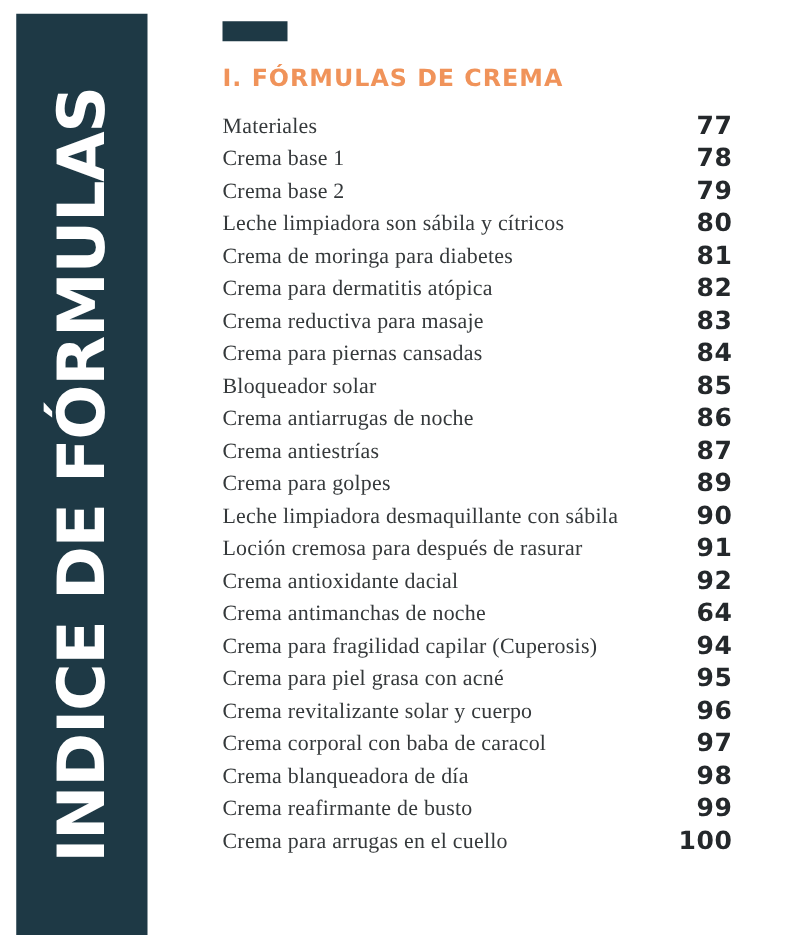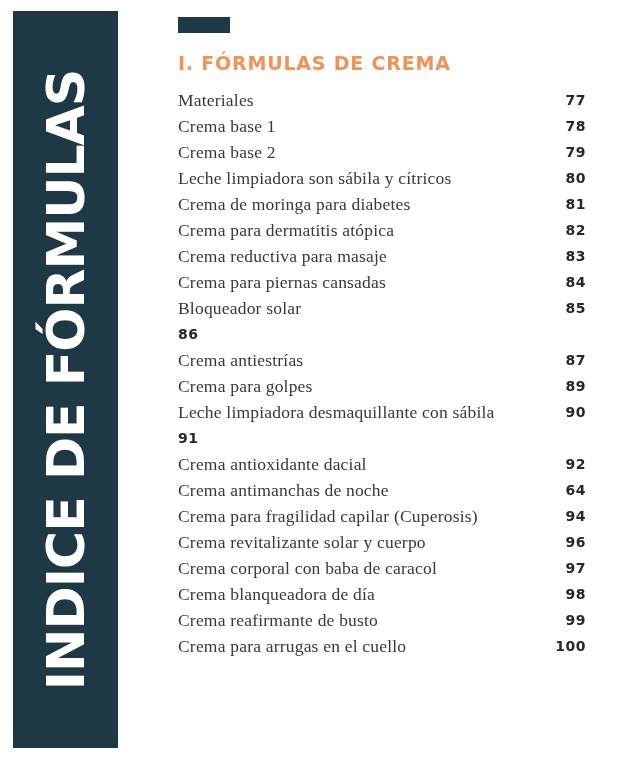--- a/index.html
+++ b/index.html
@@ -65,21 +65,21 @@
     font-family: "Liberation Serif", serif;
     font-weight: normal;
     font-size: 17.5px;
     letter-spacing: 0.2px;
     color: var(--ink, #35393b);
     white-space: nowrap;
   }
   .toc-page {
     font-family: "DejaVu Sans", sans-serif;
     font-weight: bold;
-    font-size: 14px;
+    font-size: 20px;
     letter-spacing: 0.5px;
     color: var(--num, #24282b);
     white-space: nowrap;
   }
 </style>
 </head>
 <body>
 
 <div class="page" style="--teal: #1e3945; --orange: #f0935a; --ink: #35393b; --num: #24282b;">
 
@@ -132,58 +132,64 @@
     <span class="toc-title">Crema para piernas cansadas</span>
     <span class="toc-page">84</span>
   </div>
 
   <div class="toc-row">
     <span class="toc-title">Bloqueador solar</span>
     <span class="toc-page">85</span>
   </div>
 
   <div class="toc-row">
+    <span class="toc-title">Crema antiarrugas de noche</span>
     <span class="toc-page">86</span>
   </div>
 
   <div class="toc-row">
     <span class="toc-title">Crema antiestrías</span>
     <span class="toc-page">87</span>
   </div>
 
 
   <div class="toc-row">
     <span class="toc-title">Crema para golpes</span>
     <span class="toc-page">89</span>
   </div>
 
   <div class="toc-row">
     <span class="toc-title">Leche limpiadora desmaquillante con sábila</span>
     <span class="toc-page">90</span>
   </div>
 
   <div class="toc-row">
+    <span class="toc-title">Loción cremosa para después de rasurar</span>
     <span class="toc-page">91</span>
   </div>
 
   <div class="toc-row">
     <span class="toc-title">Crema antioxidante dacial</span>
     <span class="toc-page">92</span>
   </div>
 
   <div class="toc-row">
     <span class="toc-title">Crema antimanchas de noche</span>
     <span class="toc-page">64</span>
   </div>
 
   <div class="toc-row">
     <span class="toc-title">Crema para fragilidad capilar (Cuperosis)</span>
     <span class="toc-page">94</span>
   </div>
 
+  <div class="toc-row">
+    <span class="toc-title">Crema para piel grasa con acné</span>
+    <span class="toc-page">95</span>
+  </div>
 
   <div class="toc-row">
     <span class="toc-title">Crema revitalizante solar y cuerpo</span>
     <span class="toc-page">96</span>
   </div>
 
   <div class="toc-row">
     <span class="toc-title">Crema corporal con baba de caracol</span>
     <span class="toc-page">97</span>
   </div>

